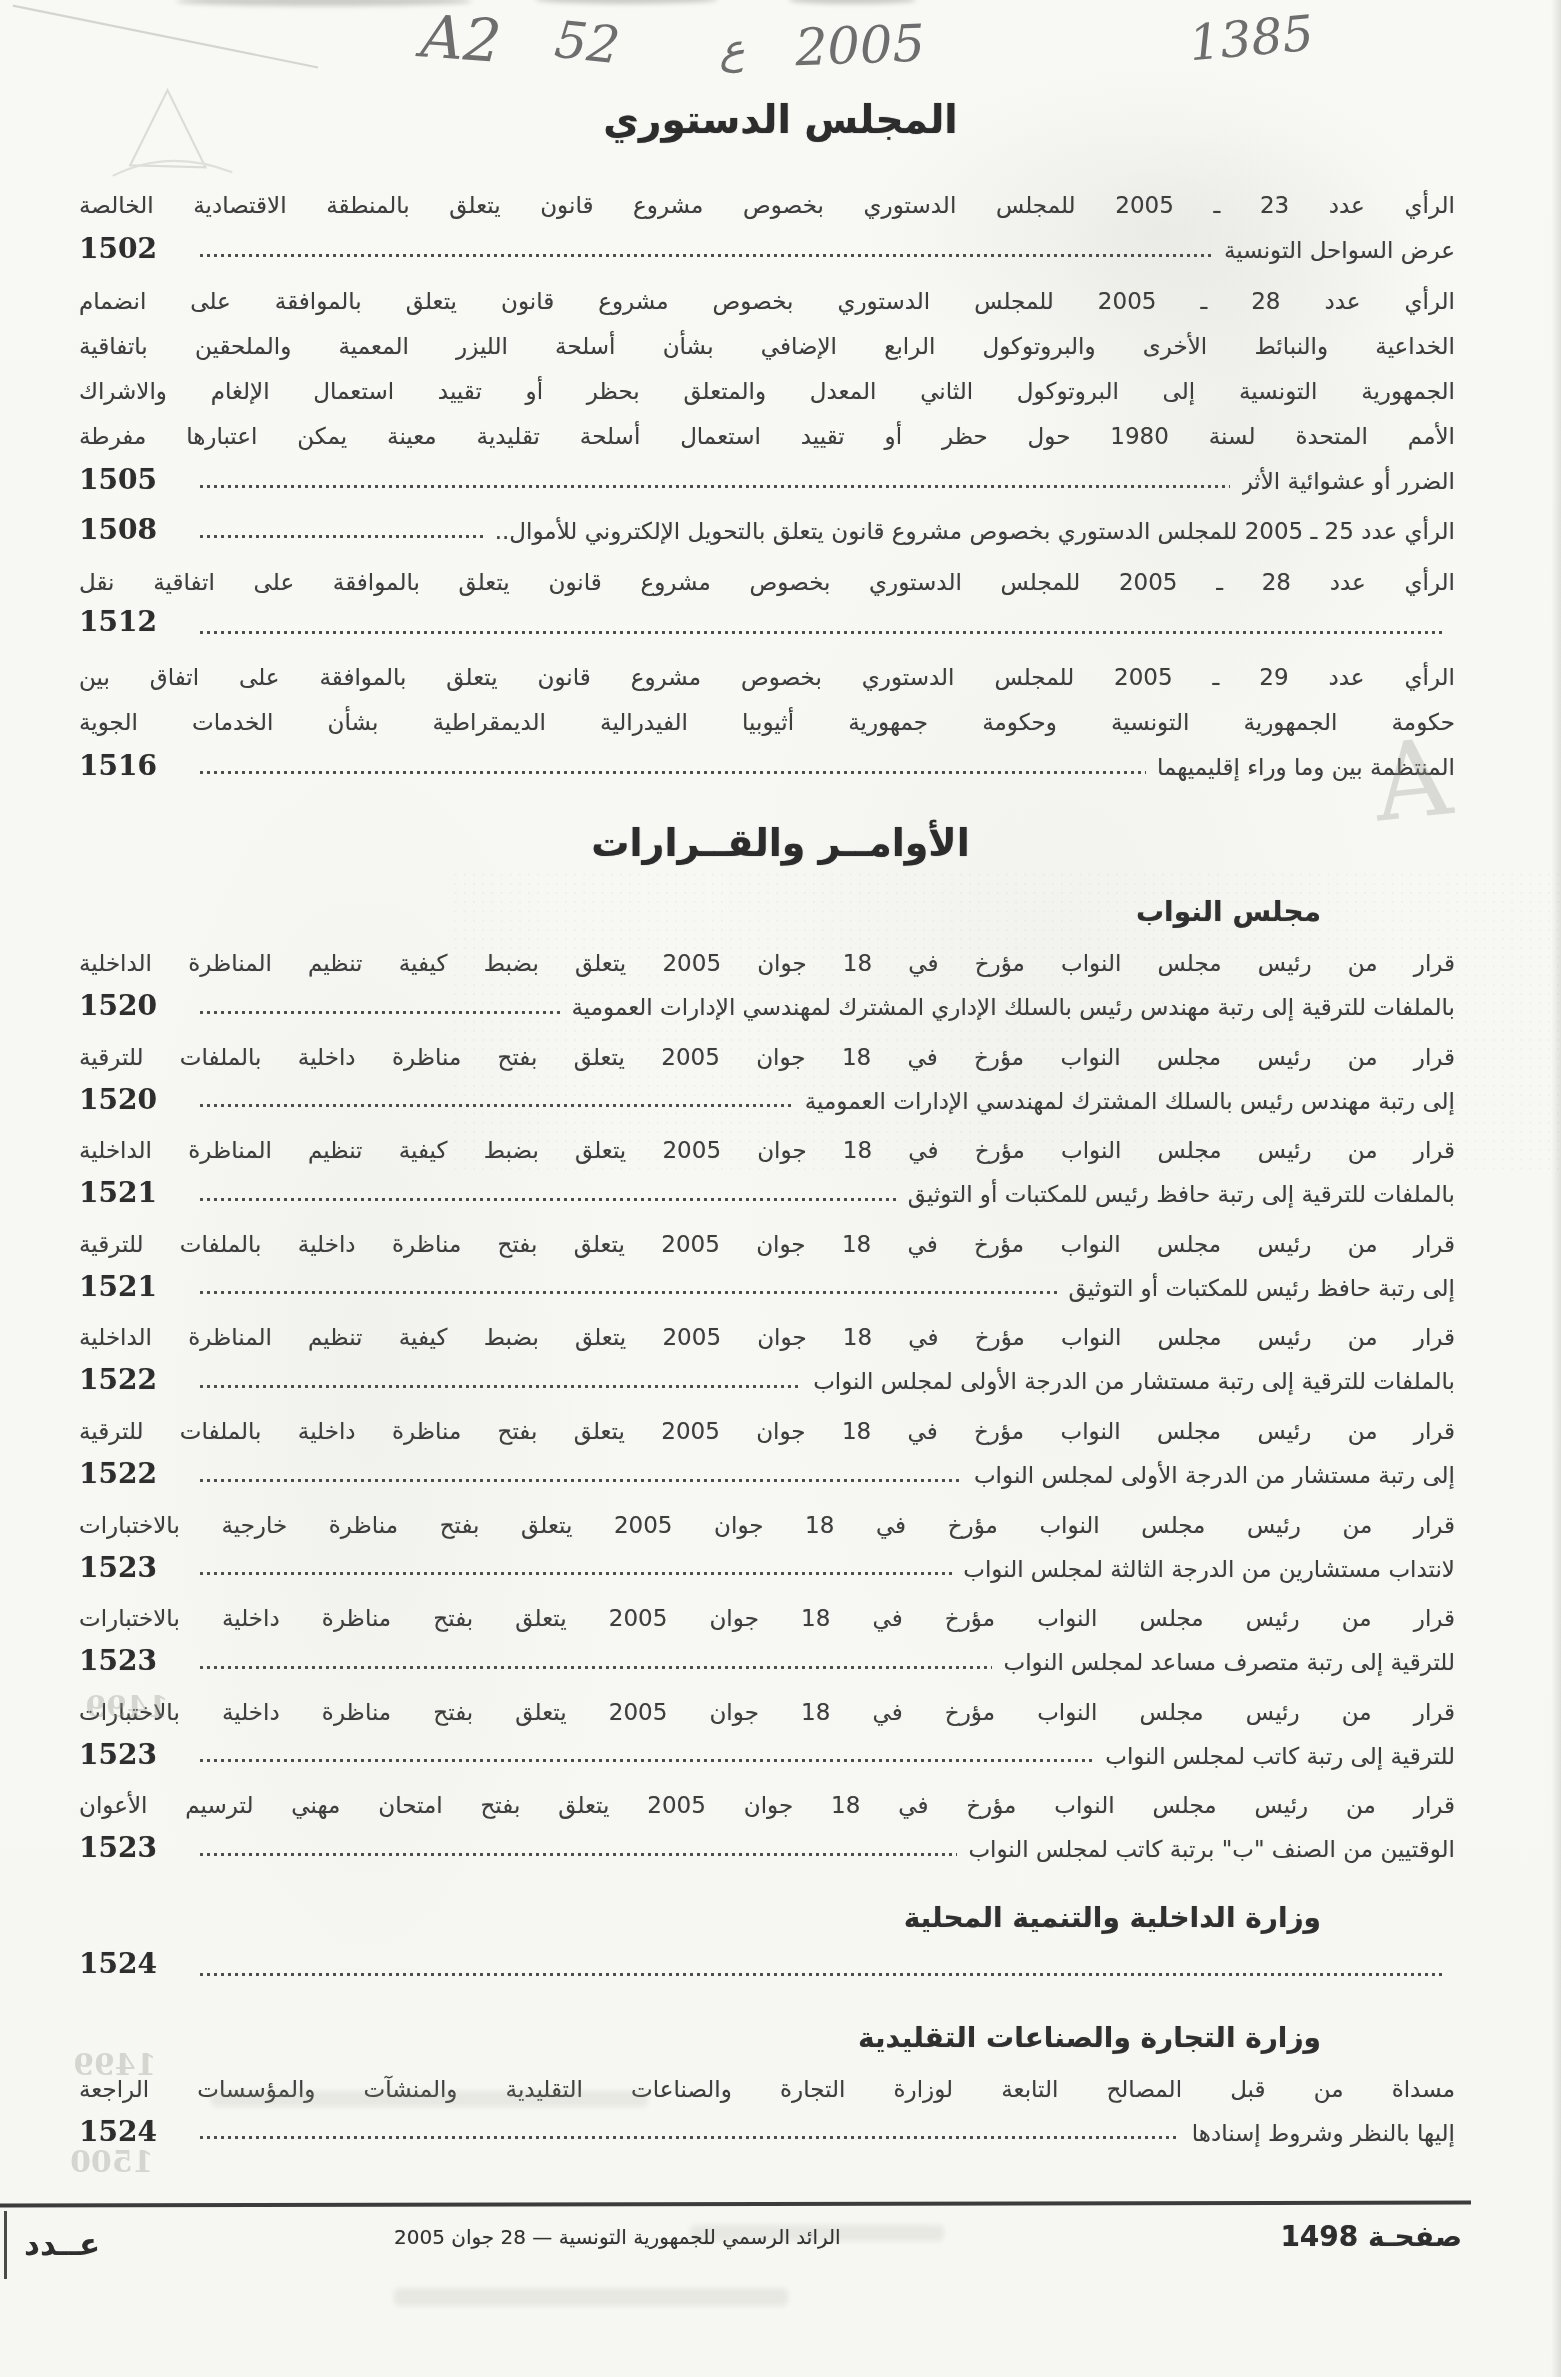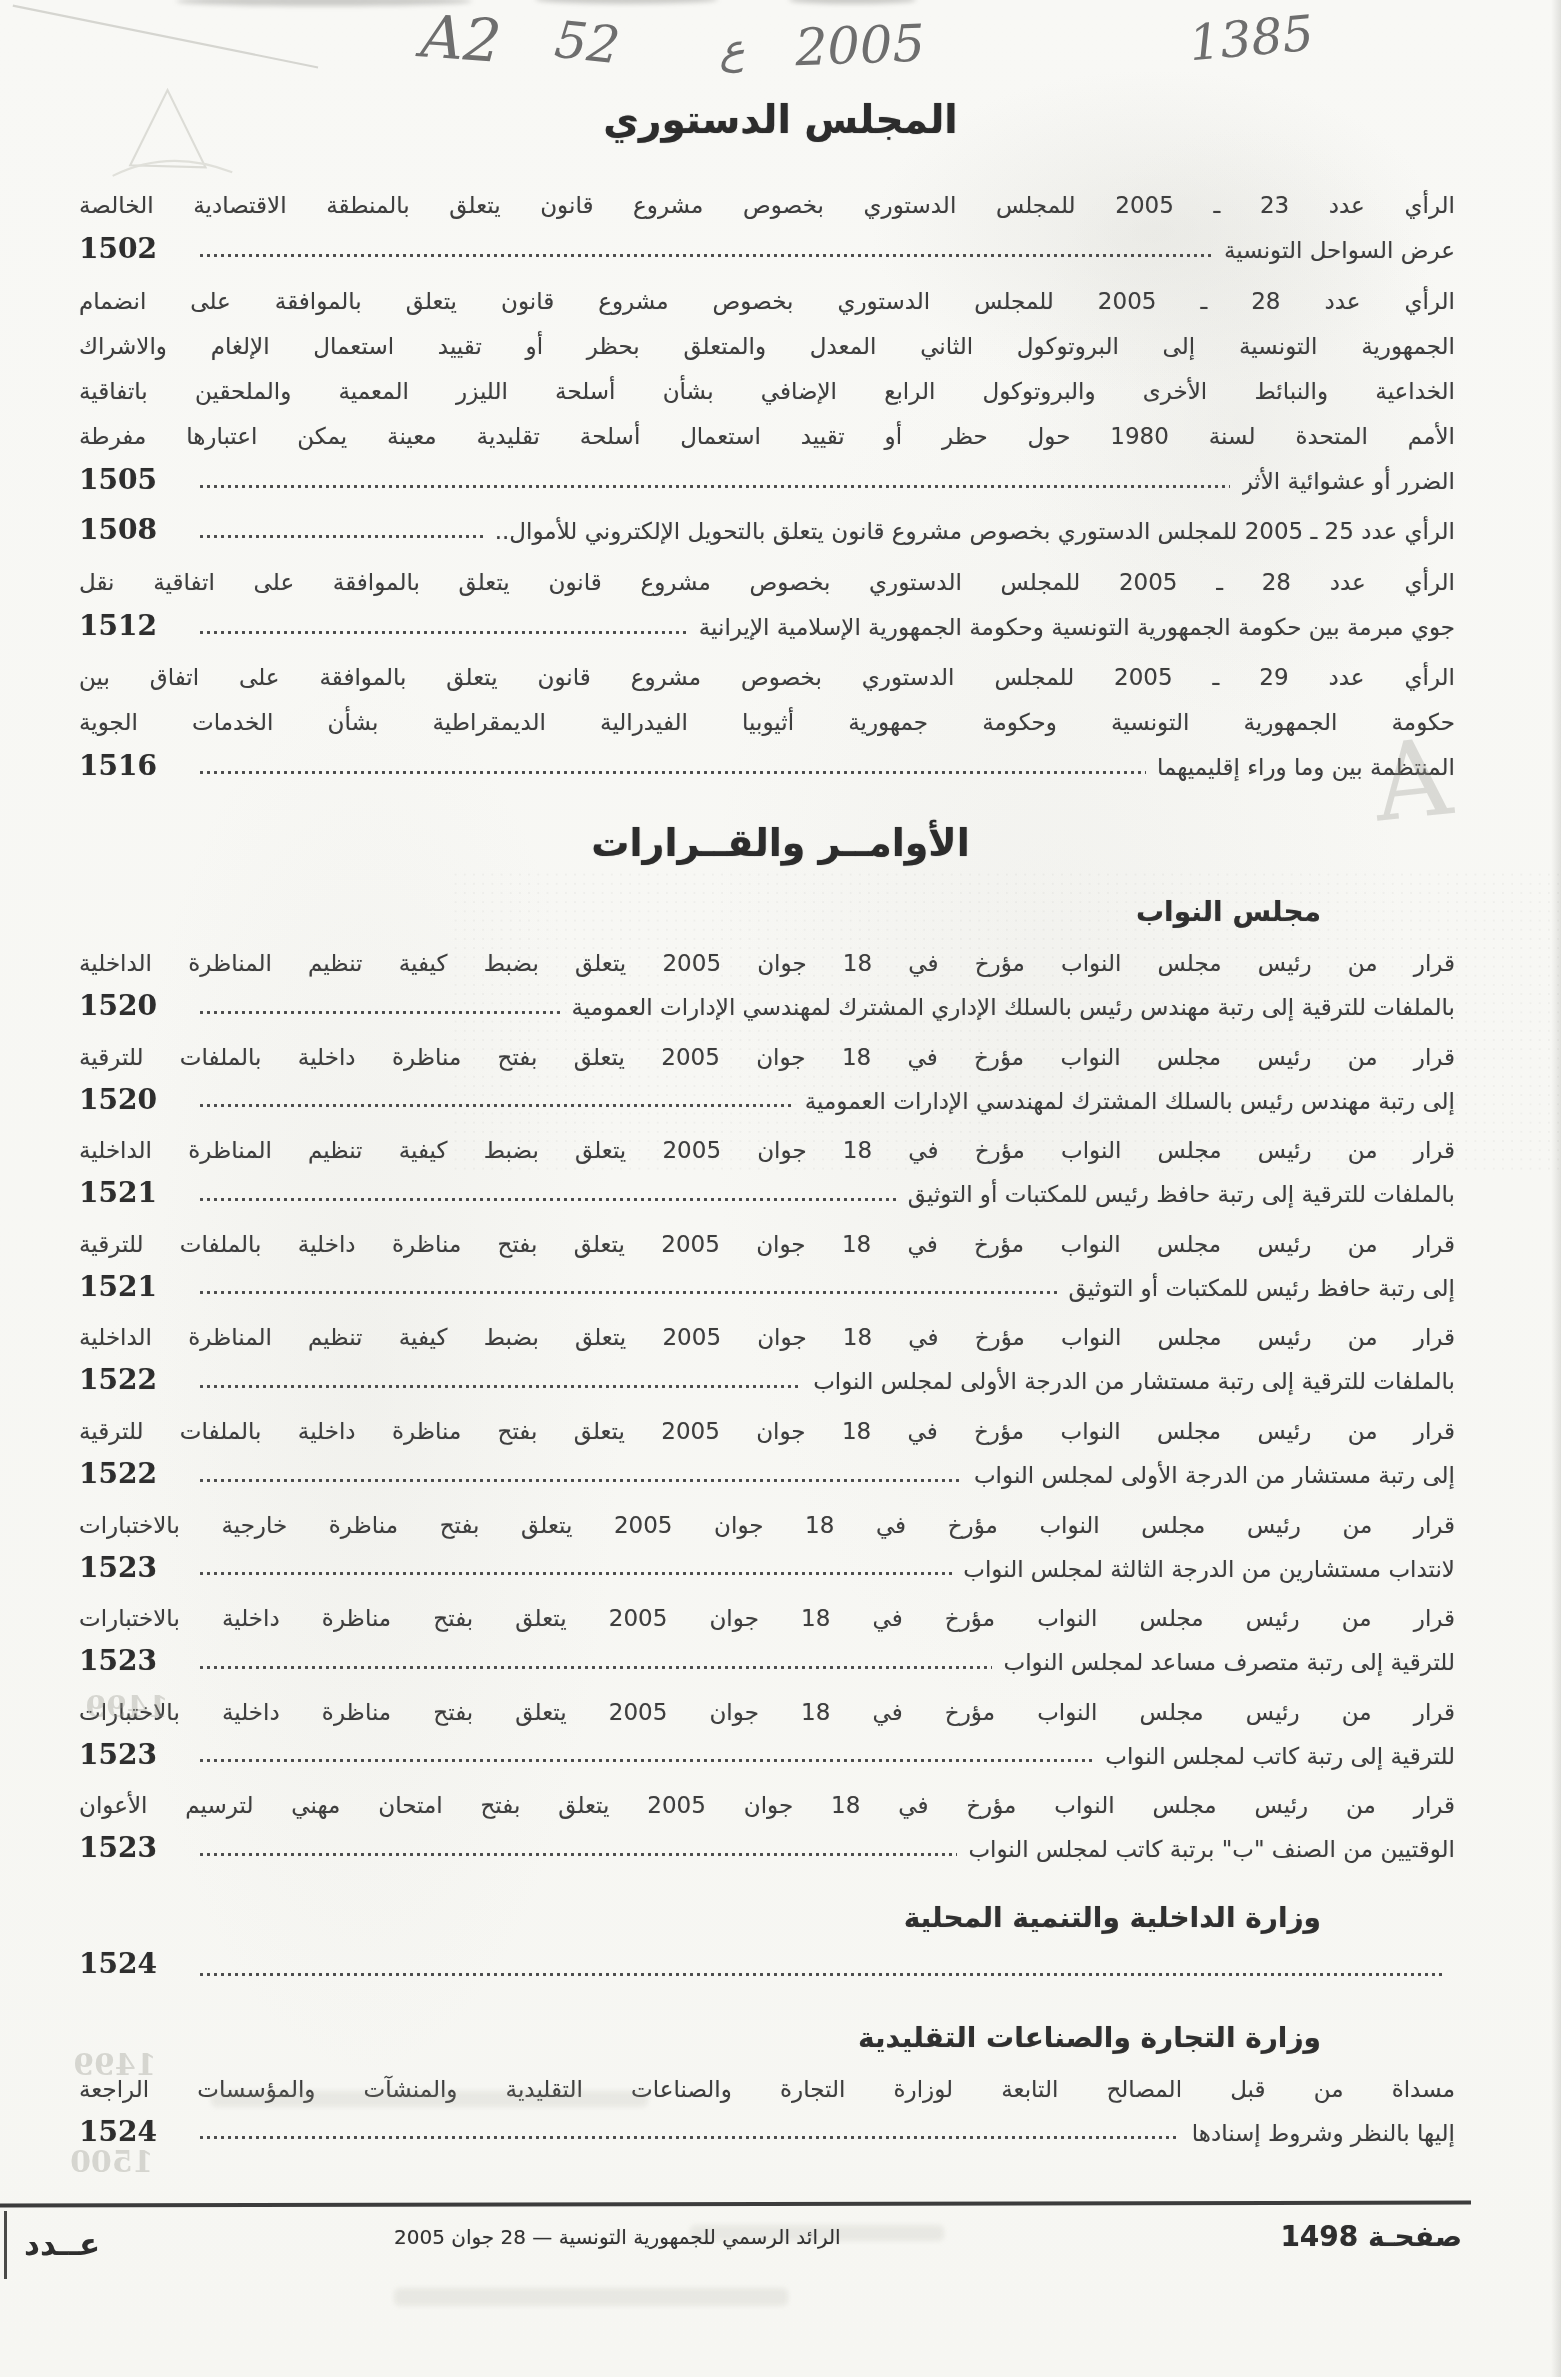--- a/index.html
+++ b/index.html
@@ -107,42 +107,41 @@
       <div class="jline">الرأي عدد 23 ـ 2005 للمجلس الدستوري بخصوص مشروع قانون يتعلق بالمنطقة الاقتصادية الخالصة</div>
       <div class="lastline">
         <span class="ltext">عرض السواحل التونسية</span>
         <span class="dots"></span>
         <span class="pnum">1502</span>
       </div>
     </div>
 
     <div class="entry">
       <div class="jline">الرأي عدد 28 ـ 2005 للمجلس الدستوري بخصوص مشروع قانون يتعلق بالموافقة على انضمام</div>
+      <div class="jline">الخداعية والنبائط الأخرى والبروتوكول الرابع الإضافي بشأن أسلحة الليزر المعمية والملحقين باتفاقية</div>
       <div class="jline">الجمهورية التونسية إلى البروتوكول الثاني المعدل والمتعلق بحظر أو تقييد استعمال الإلغام والاشراك</div>
-      <div class="jline">الخداعية والنبائط الأخرى والبروتوكول الرابع الإضافي بشأن أسلحة الليزر المعمية والملحقين باتفاقية</div>
       <div class="jline">الأمم المتحدة لسنة 1980 حول حظر أو تقييد استعمال أسلحة تقليدية معينة يمكن اعتبارها مفرطة</div>
       <div class="lastline">
         <span class="ltext">الضرر أو عشوائية الأثر</span>
         <span class="dots"></span>
         <span class="pnum">1505</span>
       </div>
     </div>
 
     <div class="entry">
       <div class="lastline">
         <span class="ltext">الرأي عدد 25 ـ 2005 للمجلس الدستوري بخصوص مشروع قانون يتعلق بالتحويل الإلكتروني للأموال..</span>
         <span class="dots"></span>
         <span class="pnum">1508</span>
       </div>
     </div>
 
     <div class="entry">
       <div class="jline">الرأي عدد 28 ـ 2005 للمجلس الدستوري بخصوص مشروع قانون يتعلق بالموافقة على اتفاقية نقل</div>
       <div class="lastline">
-        <span class="ltext">جوي مبرمة بين حكومة الجمهورية التونسية وحكومة الجمهورية الإسلامية الإيرانية</span>
         <span class="dots"></span>
         <span class="pnum">1512</span>
       </div>
     </div>
 
     <div class="entry">
       <div class="jline">الرأي عدد 29 ـ 2005 للمجلس الدستوري بخصوص مشروع قانون يتعلق بالموافقة على اتفاق بين</div>
       <div class="jline">حكومة الجمهورية التونسية وحكومة جمهورية أثيوبيا الفيدرالية الديمقراطية بشأن الخدمات الجوية</div>
       <div class="lastline">
         <span class="ltext">المنتظمة بين وما وراء إقليميهما</span>

